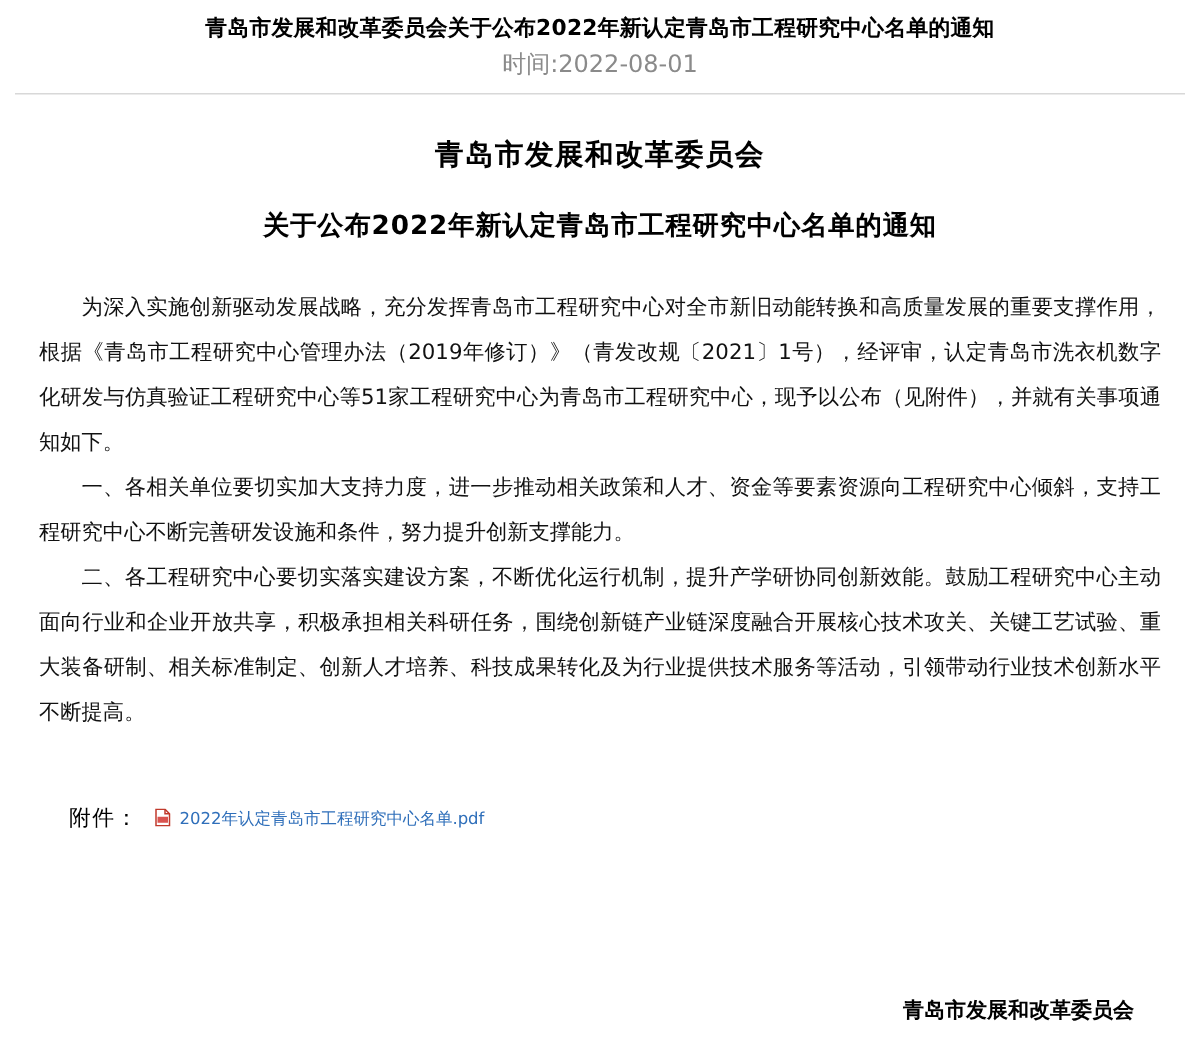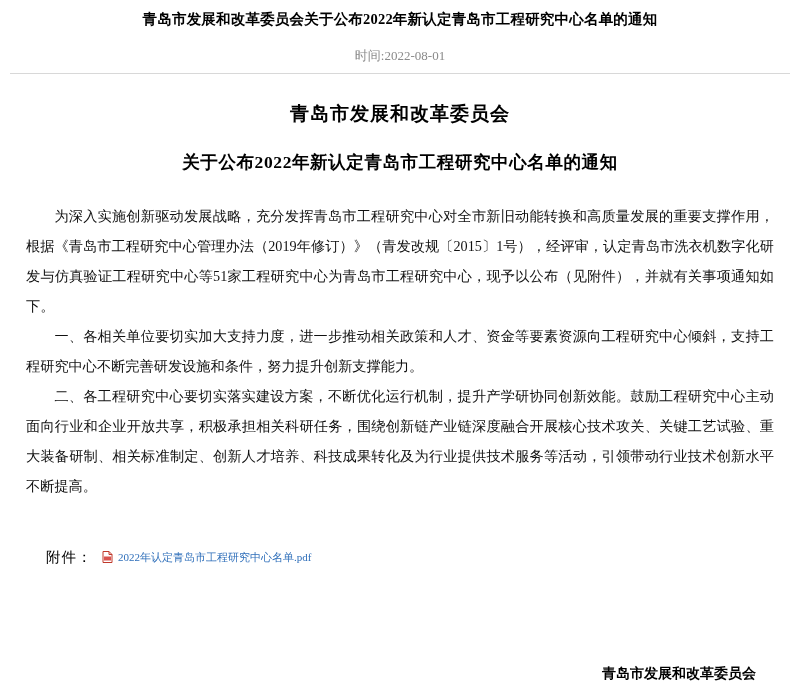--- a/index.html
+++ b/index.html
@@ -13,37 +13,36 @@
     font-family: "DejaVu Sans", "Liberation Sans", sans-serif;
     color: #000000;
     overflow: hidden;
   }
   .page {
     position: relative;
     width: 800px;
     height: 698px;
     box-sizing: border-box;
     padding: 0;
-    font-family: Liberation Serif, serif;
   }
   
   .doc-header {
     padding: 9px 30px 4px 30px;
     text-align: center;
   }
   .doc-header .head-title {
     font-size: 14.5px;
     font-weight: bold;
     color: #000;
     letter-spacing: 0.2px;
     line-height: 1.4;
   }
   .doc-header .head-time {
-    margin-top: 18px;
-    font-size: 13px;
+    margin-top: 4px;
+    font-size: 16px;
     color: #8a8a8a;
     font-weight: normal;
   }
   .rule {
     border: none;
     border-top: 1px solid #d8d8d8;
     margin: 4px 10px 0 10px;
     height: 0;
   }
   .body-wrap {
@@ -128,21 +127,21 @@
   <hr class="rule">
 
   <div class="body-wrap">
 
     <div class="title-block">
       <div class="title-line1">青岛市发展和改革委员会</div>
       <div class="title-line2">关于公布2022年新认定青岛市工程研究中心名单的通知</div>
     </div>
 
     <div class="content">
-      <p class="p-indent">为深入实施创新驱动发展战略，充分发挥青岛市工程研究中心对全市新旧动能转换和高质量发展的重要支撑作用，根据《青岛市工程研究中心管理办法（2019年修订）》（青发改规〔2015〕1号），经评审，认定青岛市洗衣机数字化研发与仿真验证工程研究中心等51家工程研究中心为青岛市工程研究中心，现予以公布（见附件），并就有关事项通知如下。</p>
+      <p class="p-indent">为深入实施创新驱动发展战略，充分发挥青岛市工程研究中心对全市新旧动能转换和高质量发展的重要支撑作用，根据《青岛市工程研究中心管理办法（2019年修订）》（青发改规〔2021〕1号），经评审，认定青岛市洗衣机数字化研发与仿真验证工程研究中心等51家工程研究中心为青岛市工程研究中心，现予以公布（见附件），并就有关事项通知如下。</p>
       <p class="p-indent">一、各相关单位要切实加大支持力度，进一步推动相关政策和人才、资金等要素资源向工程研究中心倾斜，支持工程研究中心不断完善研发设施和条件，努力提升创新支撑能力。</p>
       <p class="p-indent">二、各工程研究中心要切实落实建设方案，不断优化运行机制，提升产学研协同创新效能。鼓励工程研究中心主动面向行业和企业开放共享，积极承担相关科研任务，围绕创新链产业链深度融合开展核心技术攻关、关键工艺试验、重大装备研制、相关标准制定、创新人才培养、科技成果转化及为行业提供技术服务等活动，引领带动行业技术创新水平不断提高。</p>
     </div>
 
     <div class="attach">
       <span class="attach-label">附件：</span>
       <a class="attach-link" href="#">
         <span class="pdf-icon">
           <svg width="11" height="12" viewBox="0 0 11 12" xmlns="http://www.w3.org/2000/svg">
             <path d="M1 0.5h6l3 3v8h-9z" fill="#ffffff" stroke="#c0392b" stroke-width="1"></path>

